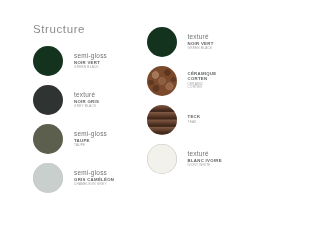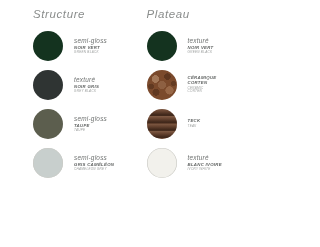--- a/index.html
+++ b/index.html
@@ -15,23 +15,22 @@
   }
   .sheet {
     position: relative;
     width: 247px;
     height: 247px;
     background: #ffffff;
     box-sizing: border-box;
   }
   .columns {
     display: flex;
-    padding: 8px 10px 0 10px;
+    padding: 23px 10px 0 10px;
     box-sizing: border-box;
-    font-style: italic;
   }
   .column {
     width: 50%;
     box-sizing: border-box;
   }
   .column-left  { padding-left: 23px; }
   .column-right { padding-left: 23px; }
 
   .column-title {
     font-size: 11.5px;
@@ -157,21 +156,20 @@
         <div class="swatch swatch-outline" style="background-color:#c8cfcd;"></div>
         <div class="labels">
           <div class="finish">semi-gloss</div>
           <div class="color-name">GRIS CAMÉLÉON</div>
           <div class="color-sub">CHAMELEON GREY</div>
         </div>
       </div>
     </div>
 
     <div class="column column-right">
-      <div class="column-title">Plateau</div>
 
       <div class="swatch-row">
         <div class="swatch" style="background-color:#14331f;"></div>
         <div class="labels">
           <div class="finish">texturé</div>
           <div class="color-name">NOIR VERT</div>
           <div class="color-sub">GREEN BLACK</div>
         </div>
       </div>
 

